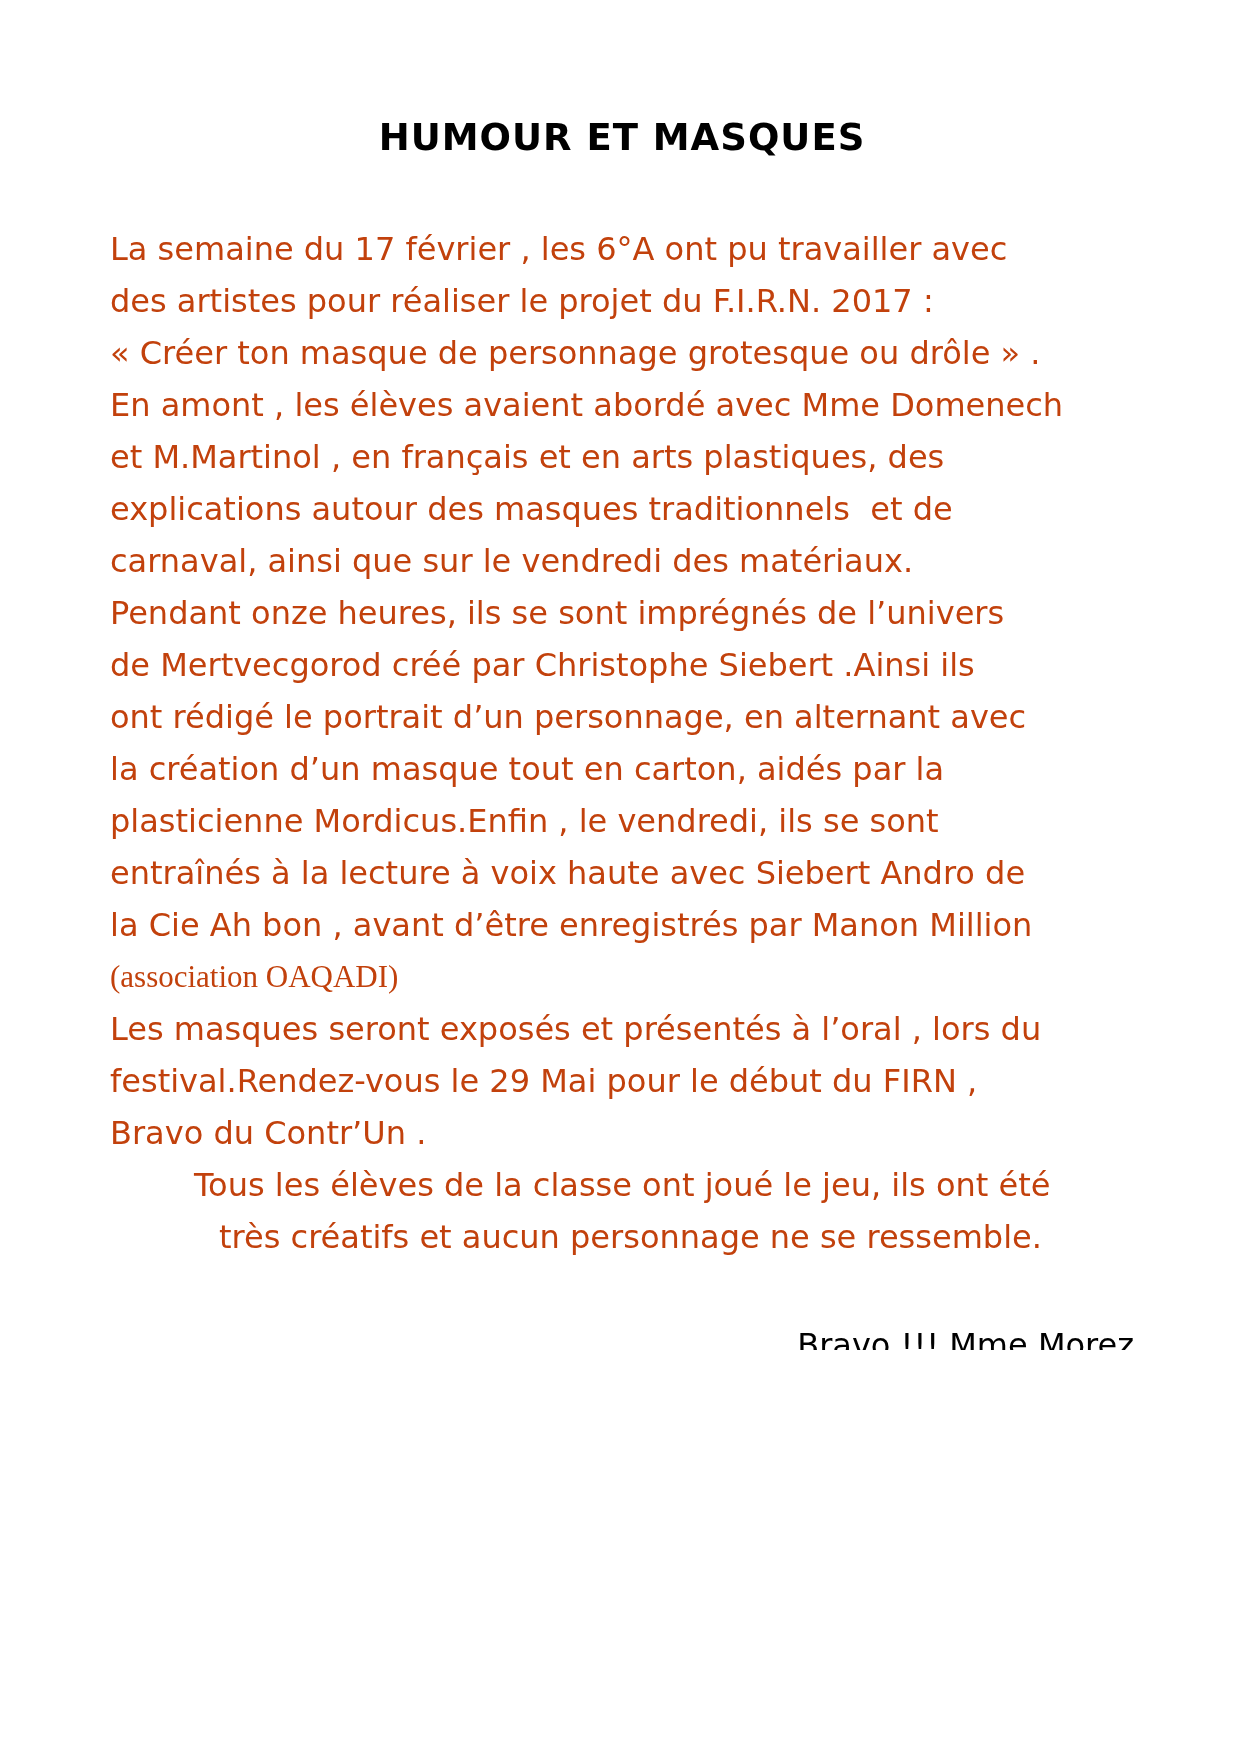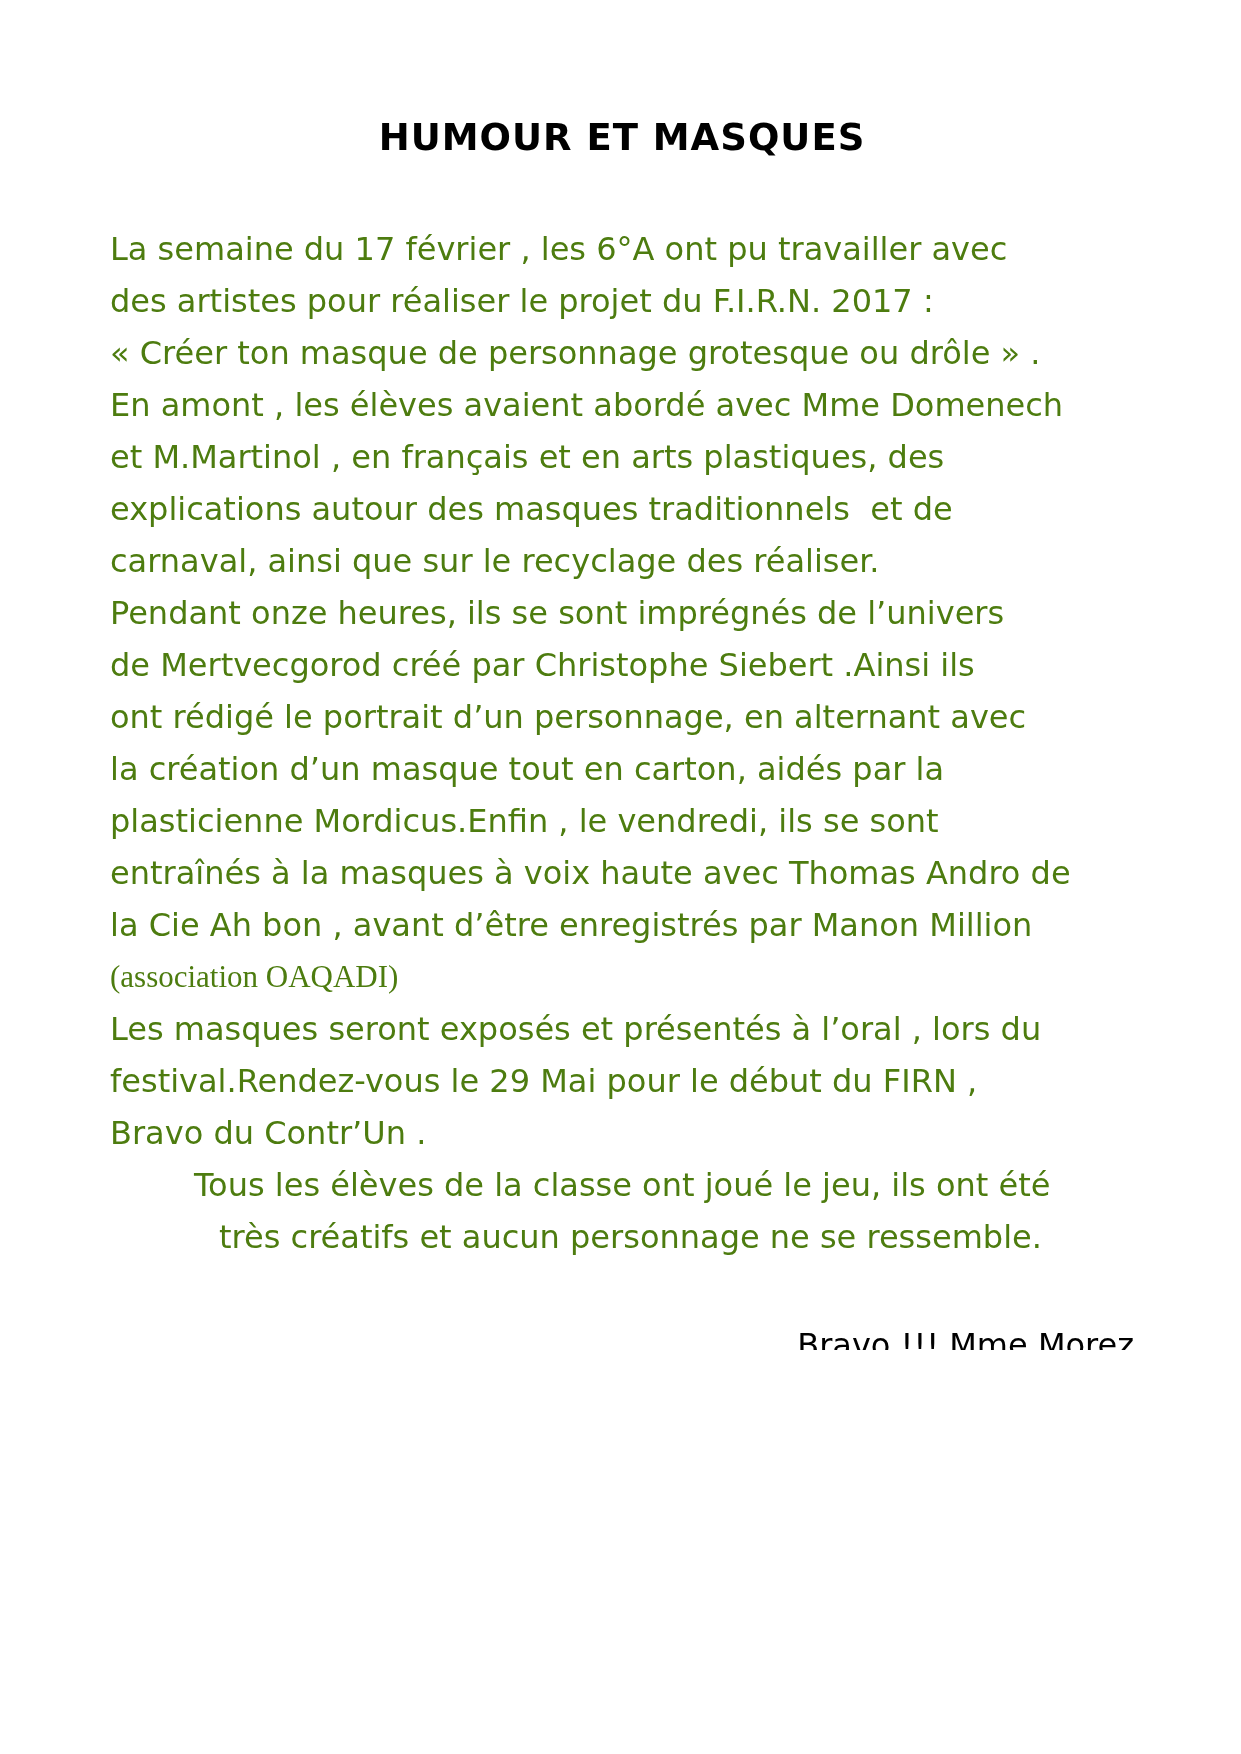--- a/index.html
+++ b/index.html
@@ -36,21 +36,21 @@
     top: 223px;
     left: 110px;
     width: 1026px;
   }
 
   .body-line {
     font-size: 32px;
     line-height: 52px;
     height: 52px;
     white-space: pre;
-    color: #4d7c0f;
+    color: #c2410c;
   }
 
   .body-line.serif {
     font-family: "Liberation Serif", serif;
     font-size: 31px;
   }
 
   .body-line.indent1 { padding-left: 84px; }
   .body-line.indent2 { padding-left: 109px; }
 
@@ -73,27 +73,27 @@
   <div class="doc-title">HUMOUR ET MASQUES</div>
 
   <div class="body-text">
 
     <div class="body-line">La semaine du 17 février , les 6°A ont pu travailler avec</div>
       <div class="body-line">des artistes pour réaliser le projet du F.I.R.N. 2017 :</div>
       <div class="body-line">« Créer ton masque de personnage grotesque ou drôle » .</div>
       <div class="body-line">En amont , les élèves avaient abordé avec Mme Domenech</div>
       <div class="body-line">et M.Martinol , en français et en arts plastiques, des</div>
       <div class="body-line">explications autour des masques traditionnels  et de</div>
-      <div class="body-line">carnaval, ainsi que sur le recyclage des réaliser.</div>
+      <div class="body-line">carnaval, ainsi que sur le vendredi des matériaux.</div>
       <div class="body-line">Pendant onze heures, ils se sont imprégnés de l’univers</div>
       <div class="body-line">de Mertvecgorod créé par Christophe Siebert .Ainsi ils</div>
       <div class="body-line">ont rédigé le portrait d’un personnage, en alternant avec</div>
       <div class="body-line">la création d’un masque tout en carton, aidés par la</div>
       <div class="body-line">plasticienne Mordicus.Enfin , le vendredi, ils se sont</div>
-      <div class="body-line">entraînés à la masques à voix haute avec Thomas Andro de</div>
+      <div class="body-line">entraînés à la lecture à voix haute avec Siebert Andro de</div>
       <div class="body-line">la Cie Ah bon , avant d’être enregistrés par Manon Million</div>
       <div class="body-line serif">(association OAQADI)</div>
       <div class="body-line">Les masques seront exposés et présentés à l’oral , lors du</div>
       <div class="body-line">festival.Rendez-vous le 29 Mai pour le début du FIRN ,</div>
       <div class="body-line">Bravo du Contr’Un .</div>
       <div class="body-line indent1">Tous les élèves de la classe ont joué le jeu, ils ont été</div>
       <div class="body-line indent2">très créatifs et aucun personnage ne se ressemble.</div>
       <div class="closing-line">Bravo !!! Mme Morez</div>
   </div>
 

